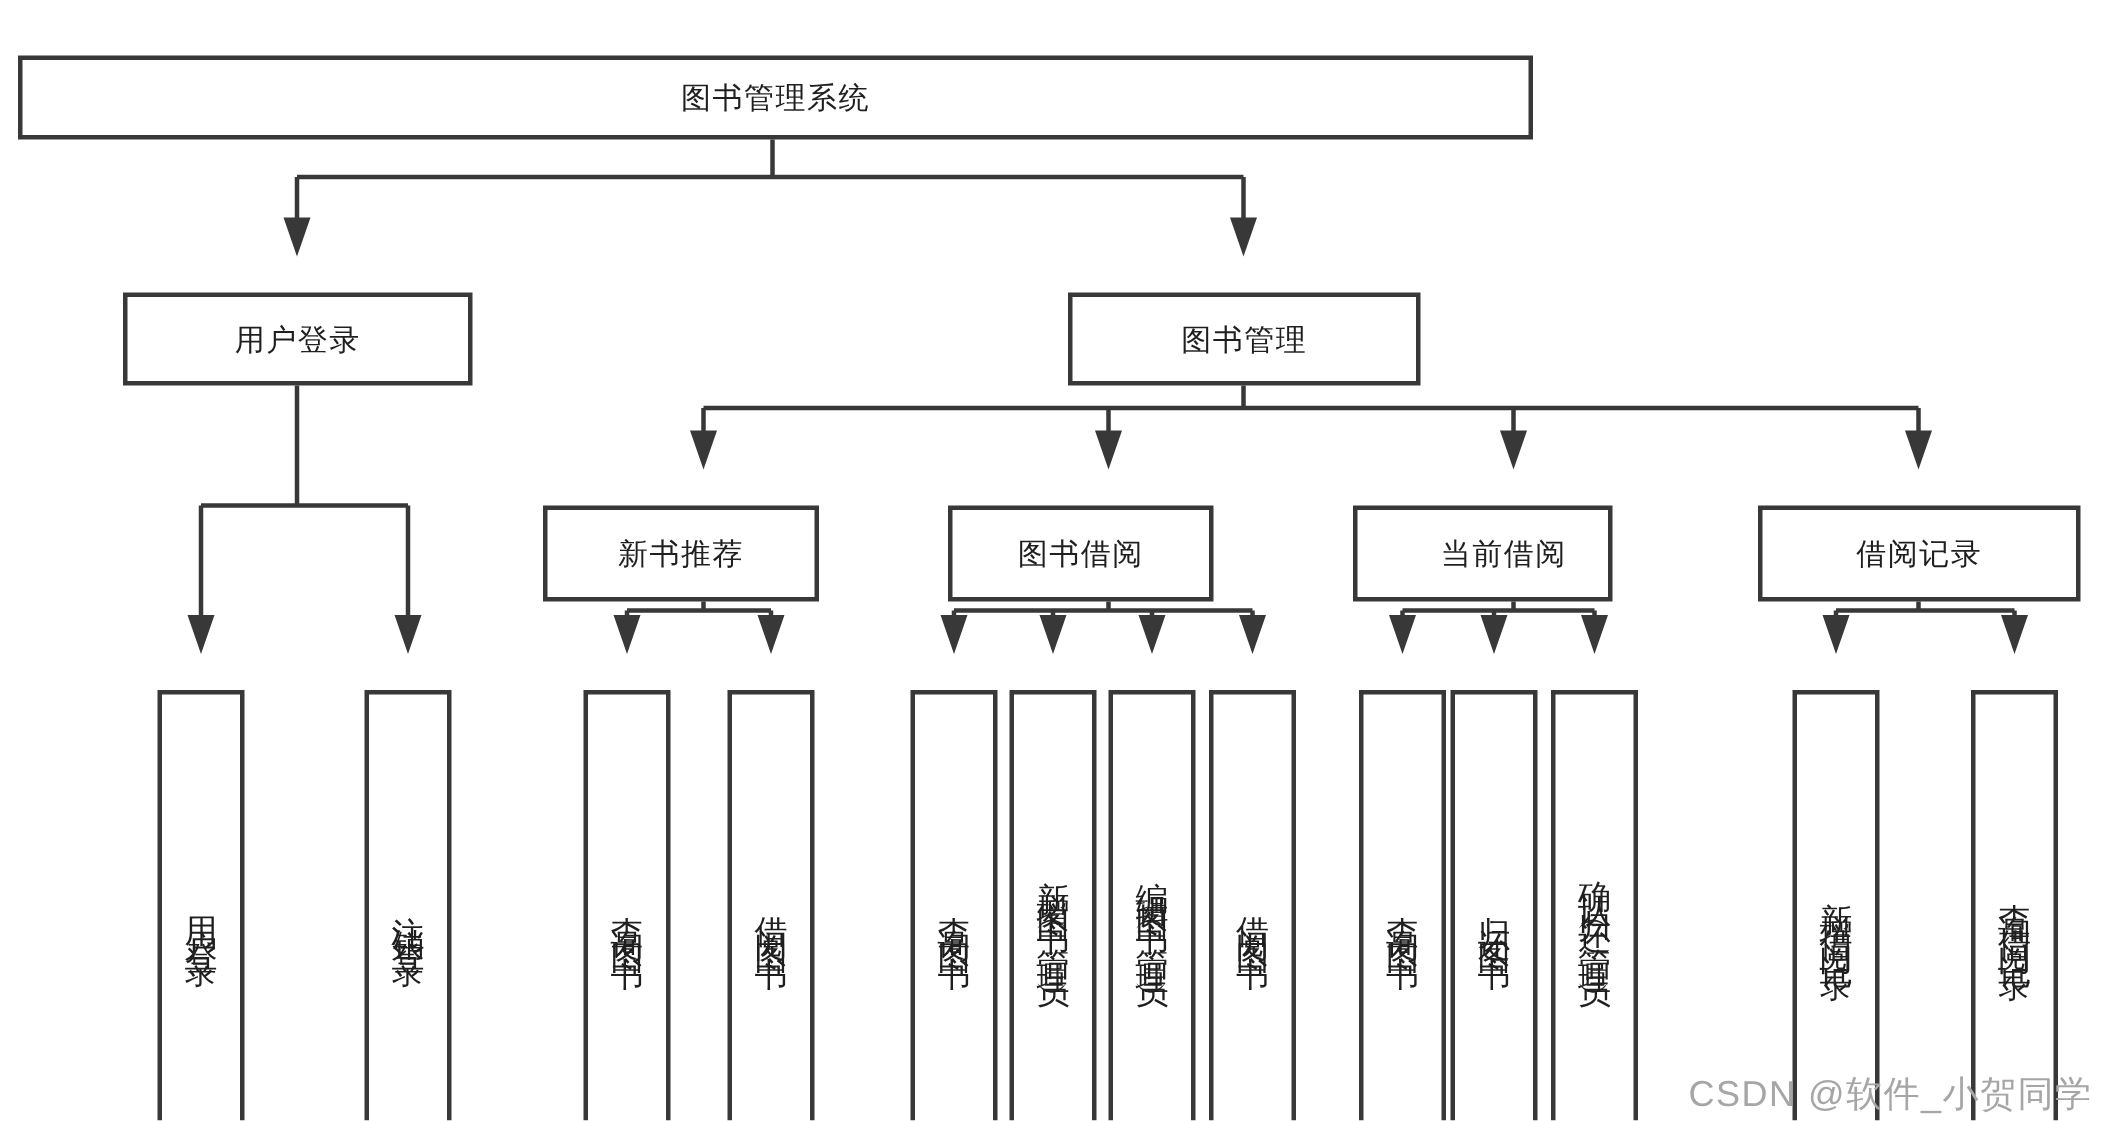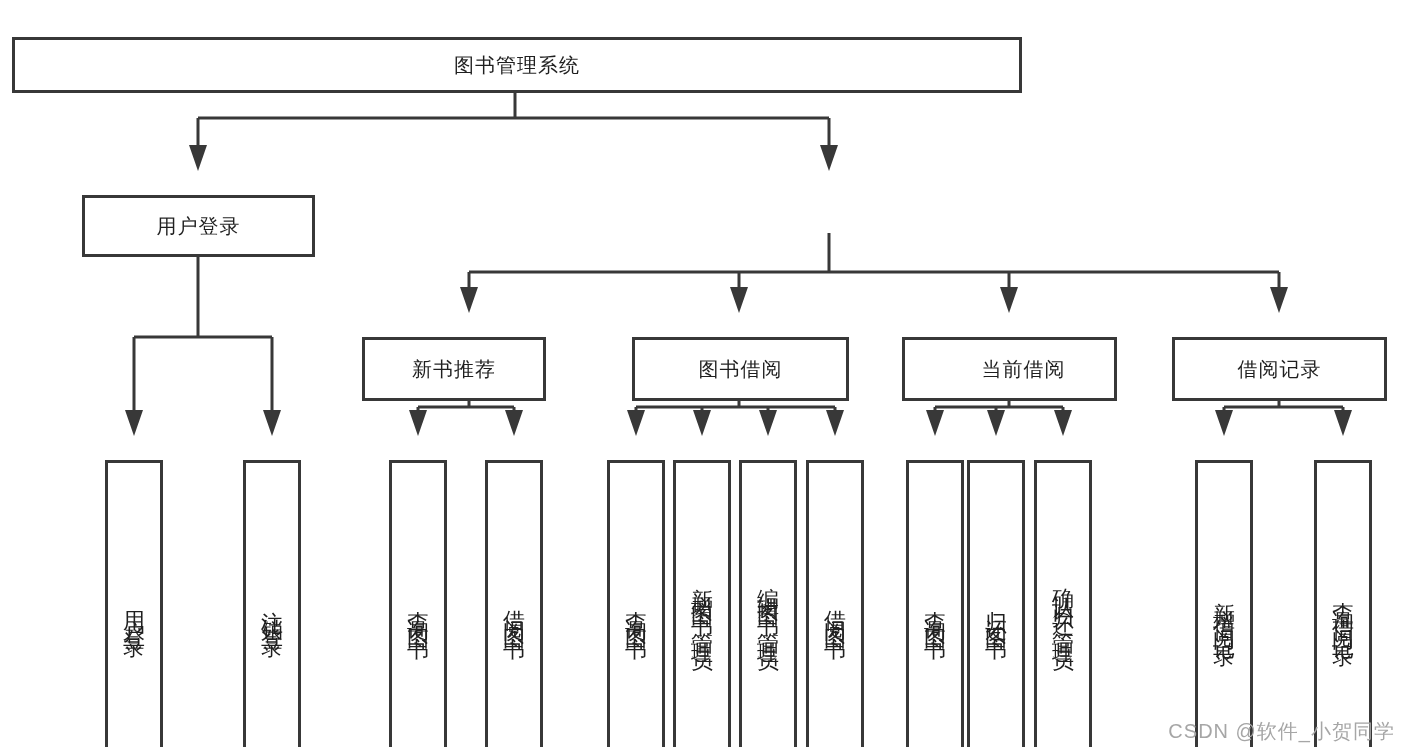--- a/index.html
+++ b/index.html
@@ -38,32 +38,32 @@
     font-size:22px;
     line-height:1;
     letter-spacing:9px;
     color:var(--text);
   }
   
   .b-root{left:12px;top:13px;width:1010px;height:56px;}
   .b-login{left:82px;top:171px;width:233px;height:62px;}
   .b-mgmt{left:712px;top:171px;width:235px;height:62px;}
   .b-l2-0{left:362px;top:313px;width:184px;height:64px;}
-  .b-l2-1{left:632px;top:313px;width:217px;height:64px;}
-  .b-l2-2{left:902px;top:313px;width:215px;height:64px;padding-left:28px;}
+  .b-l2-1{left:632px;top:313px;width:177px;height:64px;}
+  .b-l2-2{left:902px;top:313px;width:173px;height:64px;padding-left:28px;}
   .b-l2-3{left:1172px;top:313px;width:215px;height:64px;}
   .leaf{top:436px;width:58px;height:301px;}
   .lf-0{left:105px;} .lf-1{left:243px;}
   .lf-2{left:389px;} .lf-3{left:485px;}
   .lf-4{left:607px;} .lf-5{left:673px;} .lf-6{left:739px;} .lf-7{left:806px;}
   .lf-8{left:906px;} .lf-9{left:967px;} .lf-10{left:1034px;}
   .lf-11{left:1195px;} .lf-12{left:1314px;}
   .watermark{
     position:absolute;right:10px;bottom:2px;
-    font-size:20px;color:var(--wm);
+    font-size:24px;color:var(--wm);
     letter-spacing:1px;z-index:3;white-space:nowrap;margin-left:20px;
   }
 </style>
 </head>
 <body>
 
 <div class="canvas">
 
   <svg class="wires" width="1405" height="747" aria-hidden="true">
 
@@ -100,20 +100,23 @@
     <polygon class="ah" points="1215,410 1233,410 1224,436"></polygon>
     <polygon class="ah" points="1334,410 1352,410 1343,436"></polygon>
   </svg>
 
   <div class="box b-root">
     <span>图书管理系统</span>
   </div>
 
   <div class="box b-login">
     <span>用户登录</span>
+  </div>
+  <div class="box b-mgmt">
+    <span>图书管理</span>
   </div>
 
   <div class="box b-l2-0">
     <span>新书推荐</span>
   </div>
   <div class="box b-l2-1">
     <span>图书借阅</span>
   </div>
   <div class="box b-l2-2">
     <span>当前借阅</span>

